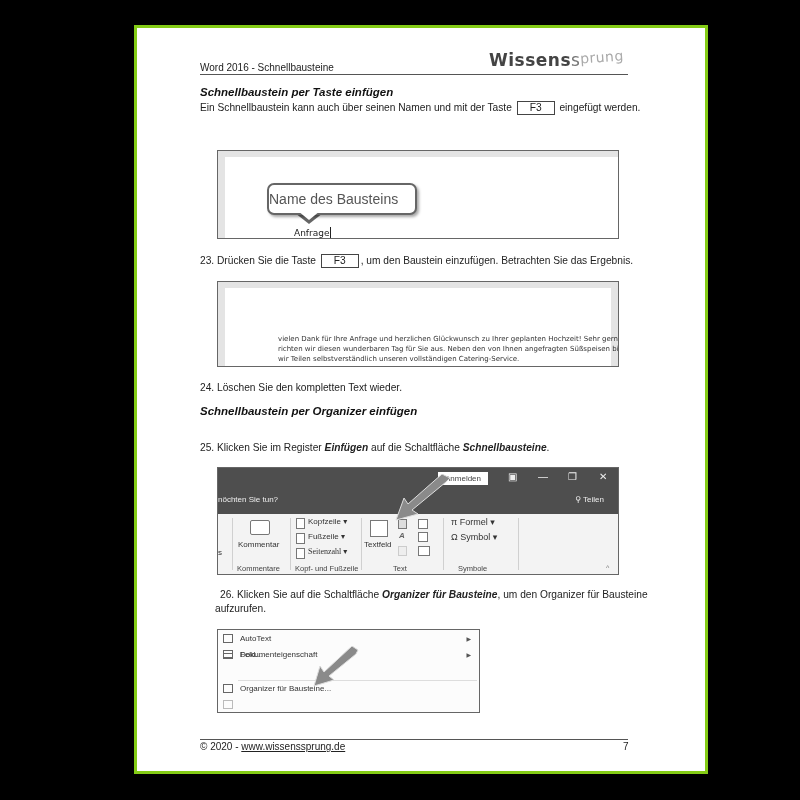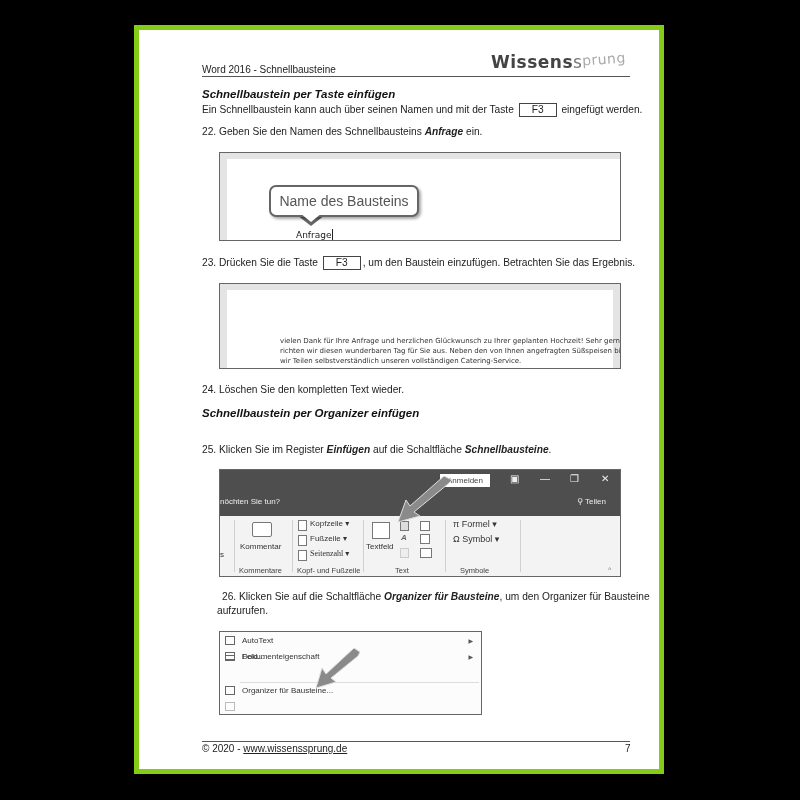--- a/index.html
+++ b/index.html
@@ -1,32 +1,32 @@
 <!DOCTYPE html>
 <html><head>
 <meta charset="utf-8">
 <style>
   html, body { margin:0; padding:0; }
   body { width:800px; height:800px; background:#000; position:relative; overflow:hidden; font-family:"Liberation Sans", sans-serif; color:#1a1a1a; }
-  .page { position:absolute; left:134px; top:25px; width:530px; height:749px; background:#fff; border:5px solid #84cc16; box-sizing:border-box; }
+  .page { position:absolute; left:134px; top:25px; width:574px; height:749px; background:#fff; border:3px solid #84cc16; box-sizing:border-box; }
   .abs { position:absolute; }
   .hdr-title { left:63px; top:34px; font-size:10px; color:#222; }
   .logo { left:352px; top:22px; font-size:17px; color:#444; letter-spacing:0.5px; font-weight:bold; font-family:"DejaVu Sans", sans-serif; }
   .logo .s1 { font-weight:normal; color:#777; }
   .logo .r { display:inline-block; font-weight:normal; color:#aaa; font-size:14px; }
   .hdr-rule { left:63px; top:46px; width:428px; height:1px; background:#555; }
   .h2 { font-weight:bold; font-style:italic; font-size:11.5px; color:#111; }
   .p { font-size:10.2px; color:#222; white-space:nowrap; }
   .key { display:inline-block; border:1px solid #444; padding:0 12px; line-height:12px; margin:0 2px; }
   .bi { font-weight:bold; font-style:italic; }
   .shot { position:absolute; border:1px solid #666; box-sizing:border-box; background:#fff; overflow:hidden; }
   
   .s1-bg { position:absolute; left:0; top:0; right:0; bottom:0; background:#e4e4e4; }
   .s1-doc { position:absolute; left:7px; top:6px; right:0; bottom:0; background:#fff; }
-  .bubble { position:absolute; left:42px; top:26px; width:146px; height:28px; border:2px solid #666; border-radius:7px; background:#fff; box-shadow:2px 2px 3px rgba(0,0,0,0.35); font-size:14px; color:#555; line-height:28px; text-align:center; }
+  .bubble { position:absolute; left:42px; top:26px; width:146px; height:28px; border:2px solid #666; border-radius:7px; background:#fff; box-shadow:2px 2px 3px rgba(0,0,0,0.35); font-size:14px; color:#555; line-height:28px; }
   .bubble-tail { position:absolute; left:70px; top:56px; width:0; height:0; border-left:14px solid transparent; border-right:14px solid transparent; border-top:11px solid #666; }
   .bubble-tail-in { position:absolute; left:73px; top:54px; width:0; height:0; border-left:11px solid transparent; border-right:11px solid transparent; border-top:9px solid #fff; }
   .anfrage { position:absolute; left:69px; top:70px; font-size:9px; color:#222; font-family:"DejaVu Sans", sans-serif; }
   .caret { display:inline-block; width:1px; height:11px; background:#222; vertical-align:-2px; }
   
   .s2-doc { position:absolute; left:7px; top:6px; right:7px; bottom:0; background:#fff; }
   .s2-text { position:absolute; left:53px; top:46px; font-size:7px; line-height:10px; color:#333; font-family:"DejaVu Sans", sans-serif; white-space:nowrap; }
   
   .titlebar { position:absolute; left:0; top:0; right:0; height:46px; background:#4e4e4e; }
   .anmelden { position:absolute; left:220px; top:4px; width:50px; height:13px; background:#fff; color:#444; font-size:8px; line-height:13px; text-align:center; }
@@ -61,26 +61,20 @@
   </div>
   <div class="abs hdr-rule"></div>
 
   <div class="abs h2" style="left:63px;top:58px;">Schnellbaustein per Taste einfügen</div>
   <div class="abs p" style="left:63px;top:73px;">
     <span>Ein Schnellbaustein kann auch über seinen Namen und mit der Taste</span>
     <span class="key">F3</span>
     <span>eingefügt werden.</span>
   </div>
 
-  <div class="abs p" style="left:63px;top:96px;">
-    <span>22.</span>
-    <span>Geben Sie den Namen des Schnellbausteins</span>
-    <span class="bi">Anfrage</span>
-    <span>ein.</span>
-  </div>
 
   <div class="shot" style="left:80px;top:122px;width:402px;height:89px;">
     <div class="s1-bg"></div>
     <div class="s1-doc">
       <div class="bubble-tail"></div>
       <div class="bubble">Name des Bausteins</div>
       <div class="bubble-tail-in"></div>
       <div class="anfrage"><span>Anfrage</span><span class="caret"></span></div>
     </div>
   </div>

